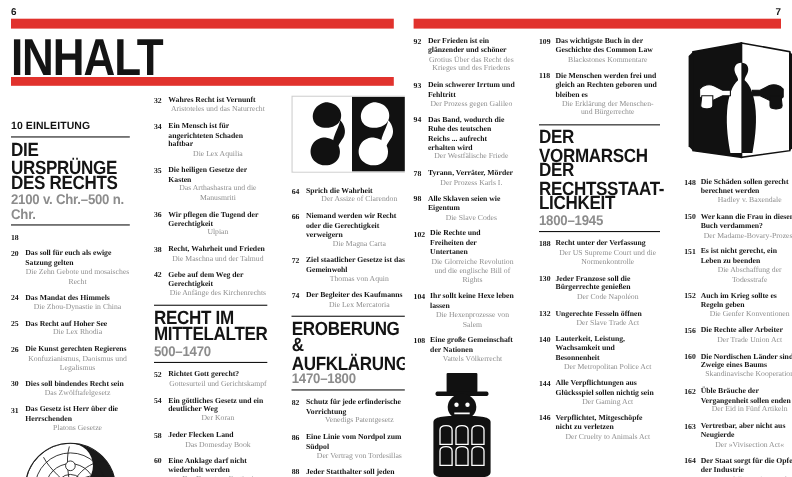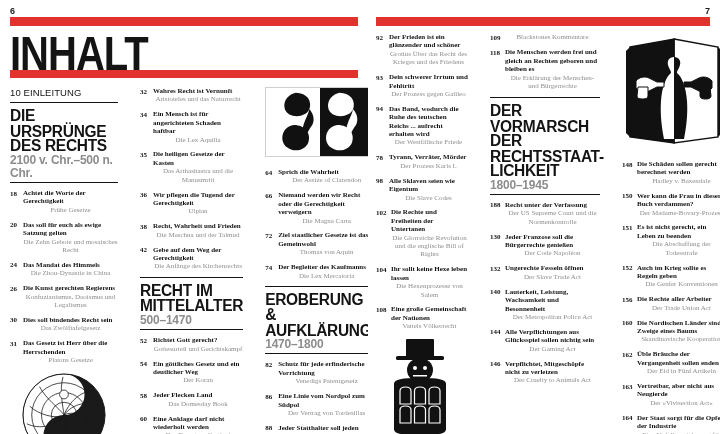--- a/index.html
+++ b/index.html
@@ -39,22 +39,22 @@
     height: 44px;
   }
 
   
   .cols { display: flex; gap: 8px; margin-top: 9px; }
   .col { width: 112px; position: relative; }
   .col-r { width: 110px; position: relative; }
 
   
   .sec-kicker {
-    font-weight: normal; font-size: 9.5px; color: #141414;
-    letter-spacing: 0.1px; margin-bottom: 4px;
+    font-weight: bold; font-size: 9.5px; color: #141414;
+    letter-spacing: 0.1px; margin-bottom: 4px; margin-top: 22px;
   }
   .rule-top { border-top: 1.6px solid #141414; margin-bottom: 3px; }
   .rule-bot { border-top: 1.2px solid #141414; margin-top: 3px; margin-bottom: 6px; }
   .sec-title {
     font-weight: bold; font-size: 15.5px; line-height: 15px;
     color: #141414; letter-spacing: -0.3px;
     transform: scaleY(1.12); transform-origin: left top;
   }
   .sec-dates {
     font-weight: bold; font-size: 12px; line-height: 13px;
@@ -108,37 +108,40 @@
         <div class="sec-kicker">10 EINLEITUNG</div>
         <div class="rule-top"></div>
         <div class="sec-title">DIE URSPRÜNGE</div>
         <div class="sec-title">DES RECHTS</div>
         <div class="sec-dates">2100 v. Chr.–500 n. Chr.</div>
         <div class="rule-bot"></div>
 
         <div>
           <div class="entry">
             <div class="pg">18</div>
-            <div class="etxt">
-                <div class="ttl">Achtet die Worte der Gerechtigkeit</div>
-            <div class="sub">Frühe Gesetze</div>
-              </div>
           </div>
           <div class="entry">
             <div class="pg">20</div>
             <div class="etxt">
                 <div class="ttl">Das soll für euch als ewige Satzung gelten</div>
             <div class="sub">Die Zehn Gebote und mosaisches Recht</div>
               </div>
           </div>
           <div class="entry">
             <div class="pg">24</div>
             <div class="etxt">
                 <div class="ttl">Das Mandat des Himmels</div>
             <div class="sub">Die Zhou-Dynastie in China</div>
+              </div>
+          </div>
+          <div class="entry">
+            <div class="pg">25</div>
+            <div class="etxt">
+                <div class="ttl">Das Recht auf Hoher See</div>
+            <div class="sub">Die Lex Rhodia</div>
               </div>
           </div>
           <div class="entry">
             <div class="pg">26</div>
             <div class="etxt">
                 <div class="ttl">Die Kunst gerechten Regierens</div>
             <div class="sub">Konfuzianismus, Daoismus und Legalismus</div>
               </div>
           </div>
           <div class="entry">
@@ -461,20 +464,21 @@
         </div>
       </div>
 
       <div class="gutter"></div>
 
       <div class="col-r">
         <div>
           <div class="entry">
             <div class="pg pg-3">109</div>
             <div class="etxt">
+                <div class="ttl">Das wichtigste Buch in der Geschichte des Common Law</div>
             <div class="sub">Blackstones Kommentare</div>
               </div>
           </div>
           <div class="entry">
             <div class="pg pg-3">118</div>
             <div class="etxt">
                 <div class="ttl">Die Menschen werden frei und gleich an Rechten geboren und bleiben es</div>
             <div class="sub">Die Erklärung der Menschen- und Bürgerrechte</div>
               </div>
           </div>

